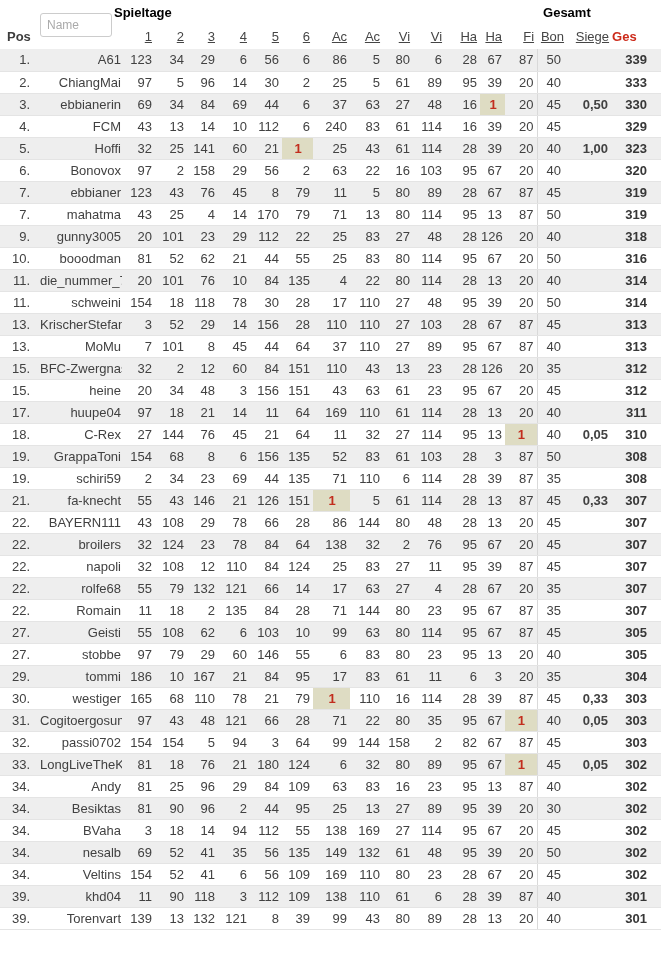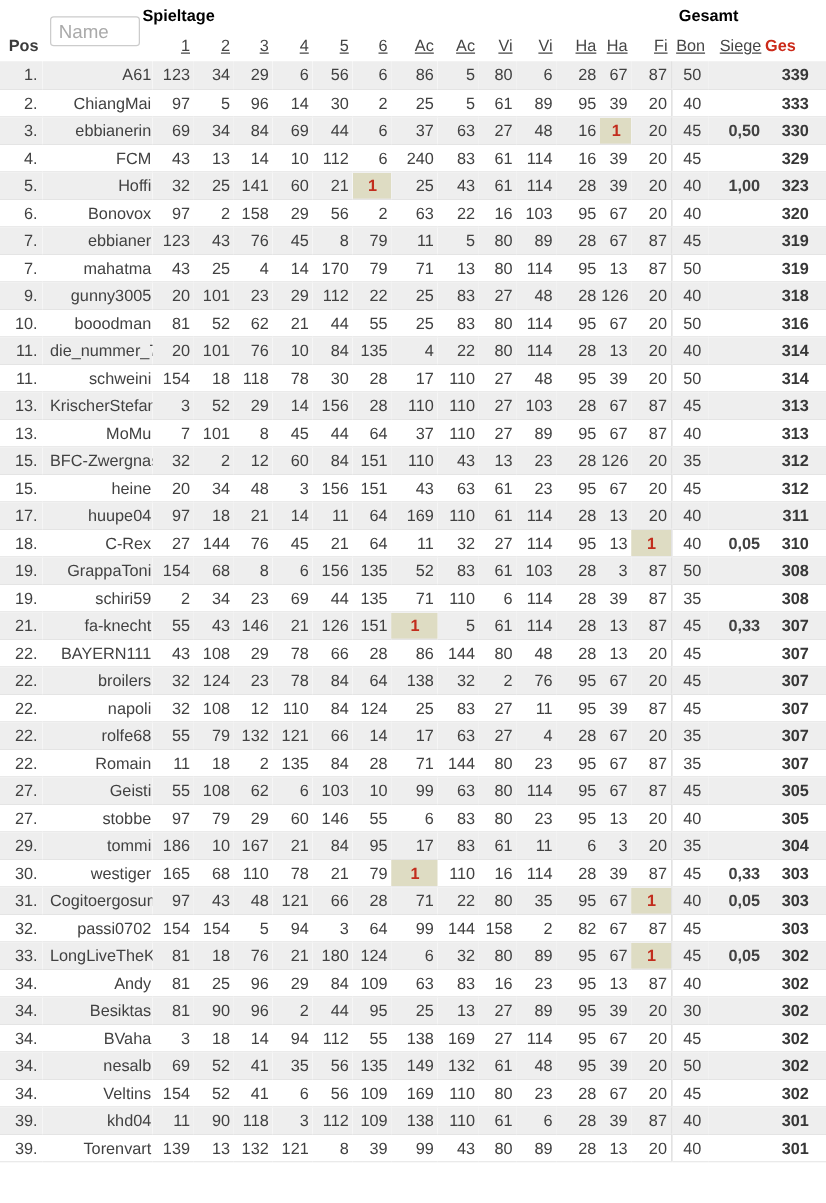--- a/index.html
+++ b/index.html
@@ -34,21 +34,21 @@
   .gesamt-label{padding-left:6px;}
   th.pos-head{text-align:left;padding-left:7px;font-weight:bold;color:#3c3c3c;}
   th.num-head{text-align:right;padding-right:3px;}
   .collink{color:var(--link);text-decoration:underline;cursor:pointer;white-space:nowrap;}
   .collink.bold{font-weight:normal;}
   th.ges-head{font-weight:bold;color:var(--ges-red);text-align:right;padding-right:26px;}
   .name-box{position:relative;}
   .name-box input{
     position:relative;top:-7px;display:block;margin-left:6px;
     width:72px;height:24px;border:1px solid #ccc;border-radius:3px;
-    font-family:"Liberation Sans", sans-serif;font-size:15px;color:#444;
+    font-family:"Liberation Sans", sans-serif;font-size:12px;color:#444;
     padding:2px 6px;outline:none;
   }
   .name-box input::placeholder{color:#aaa;}
 
   tbody td{height:22px;border-bottom:1px solid var(--row-border);white-space:nowrap;overflow:hidden;}
   tbody tr:nth-child(odd){background:var(--stripe);}
   td.pos{text-align:right;padding-right:4px;}
   td.name{text-align:right;padding-left:6px;}
   td.num{text-align:right;padding-right:3px;}
   td.bon{padding-right:6px;border-left:1px solid var(--sep);margin-left:48px;}

